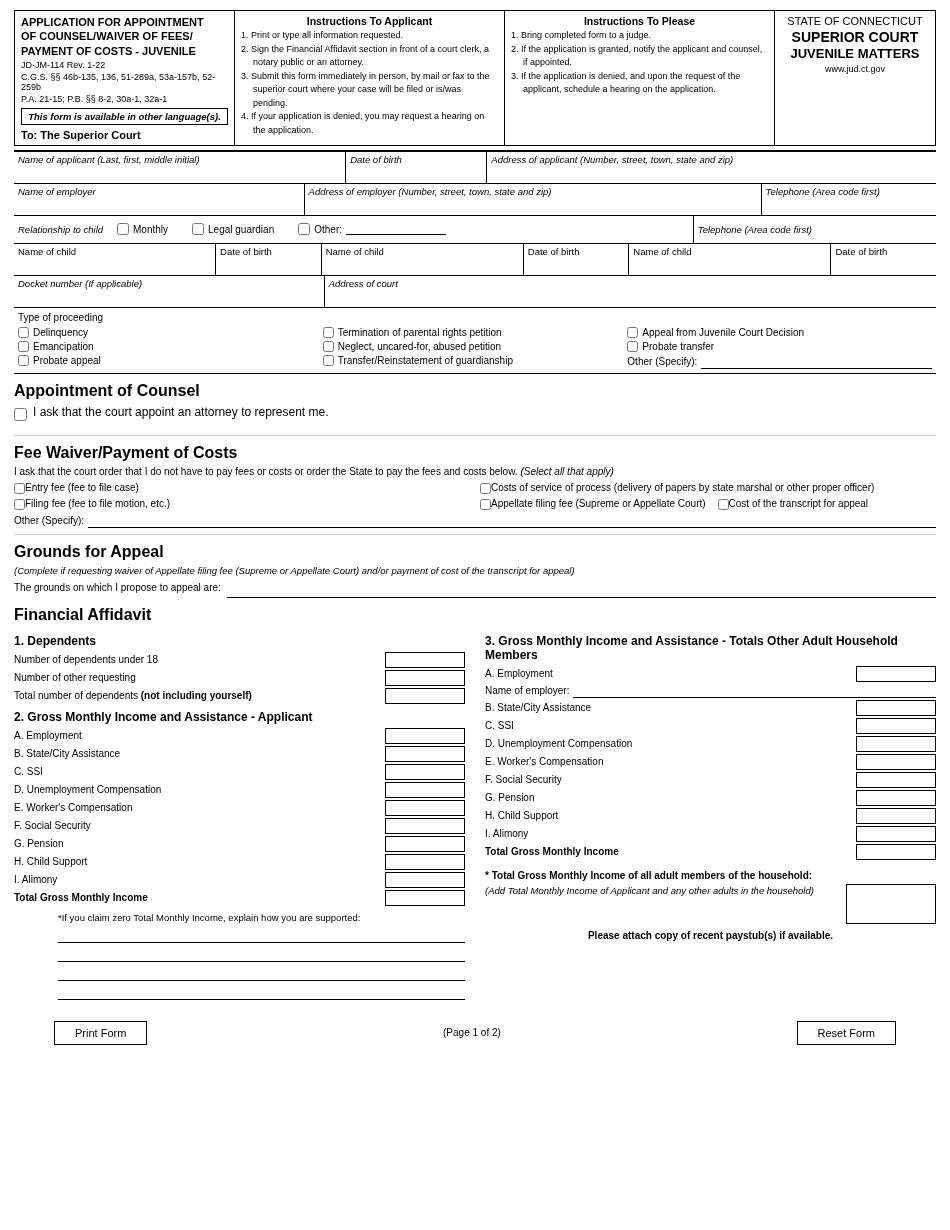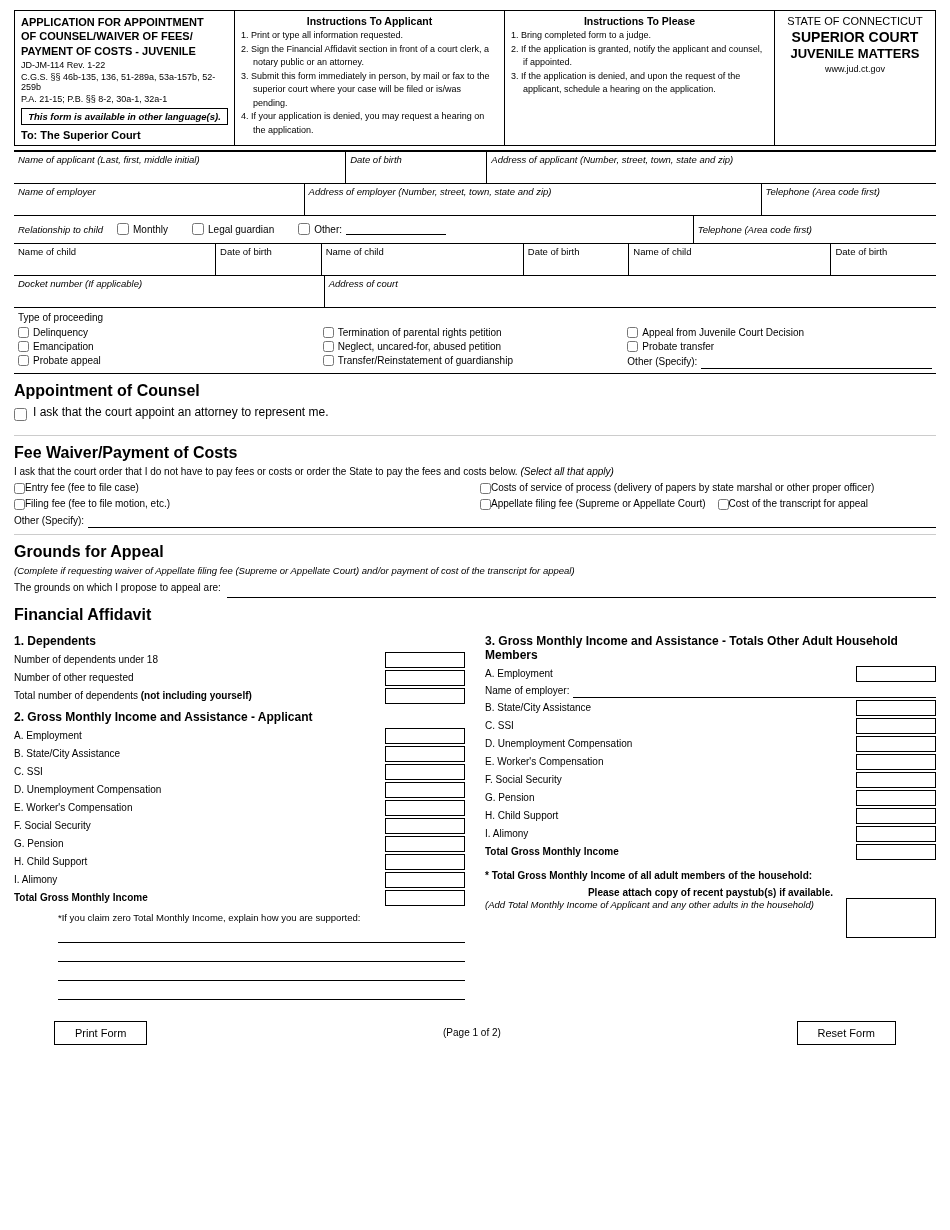--- a/index.html
+++ b/index.html
@@ -625,21 +625,21 @@
     <div class="fin-grid">
 
       <div class="fin-col">
 
         <div class="fin-subtitle">1. Dependents</div>
         <div class="dep-row">
           <span>Number of dependents under 18</span>
           <div class="fin-box"></div>
         </div>
         <div class="dep-row">
-          <span>Number of other requested</span>
+          <span>Number of other requesting</span>
           <div class="fin-box"></div>
         </div>
         <div style="margin-bottom:2px; font-size:10px; display:flex; align-items:center; justify-content:space-between;">
           <span>Total number of dependents <strong>(not including yourself)</strong></span>
           <div class="fin-box"></div>
         </div>
 
         <div class="fin-subtitle">2. Gross Monthly Income and Assistance - Applicant</div>
         <div id="income-applicant-items">
 
@@ -743,25 +743,25 @@
           </div>
         <div class="fin-item fin-total">
           <span>Total Gross Monthly Income</span>
           <div class="fin-box"></div>
         </div>
 
         <div style="margin-top:10px;">
           <div style="font-size:10px; font-weight:bold; margin-bottom:3px;">
             <span>* Total Gross Monthly Income of all adult members of the household:</span>
           </div>
-          <div style="margin-top:6px; font-size:10px; font-weight:bold; text-align:center;">Please attach copy of recent paystub(s) if available.</div>
           <div style="display:flex; align-items:flex-start; gap:8px;">
             <div style="flex:1; font-size:9.5px; font-style:italic; line-height:1.4;">(Add Total Monthly Income of Applicant and any other adults in the household)</div>
             <div class="fin-box" style="width:90px; height:40px; border:1px solid #000; flex-shrink:0;"></div>
           </div>
+          <div style="margin-top:6px; font-size:10px; font-weight:bold; text-align:center;">Please attach copy of recent paystub(s) if available.</div>
         </div>
       </div>
     </div>
   </div>
 
   <div class="footer">
     <button class="footer-btn">Print Form</button>
     <span class="footer-page">(Page 1 of 2)</span>
     <button class="footer-btn">Reset Form</button>
   </div>

